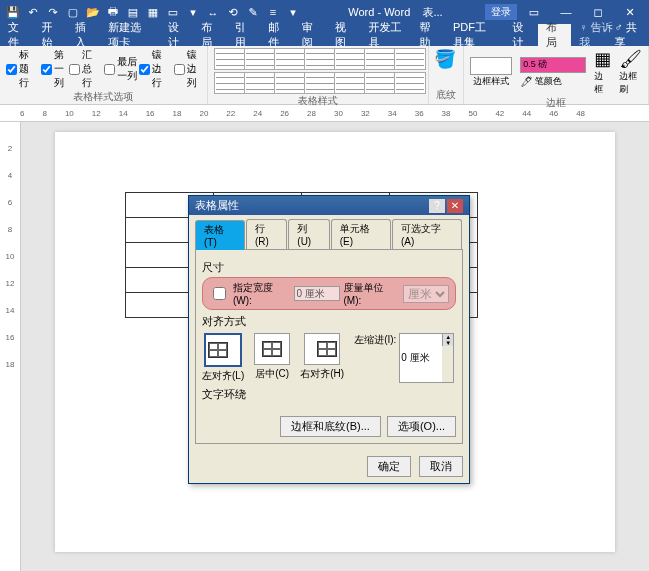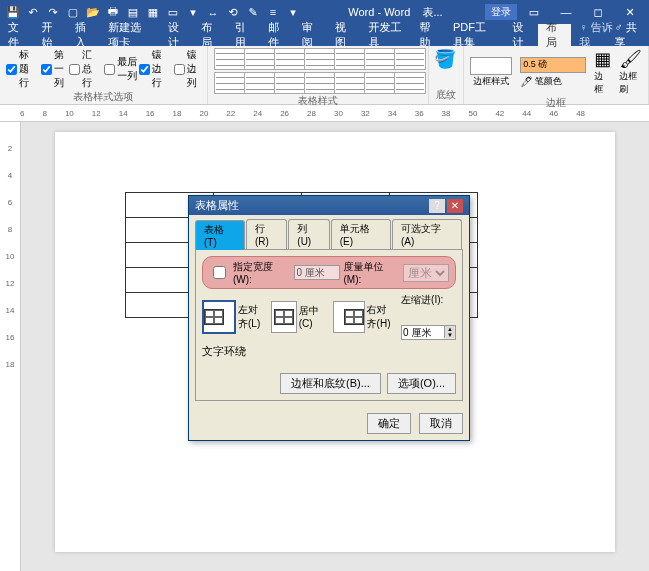--- a/index.html
+++ b/index.html
@@ -36,26 +36,26 @@
 .dlg-help{width:16px;height:14px;background:#ddd;display:flex;align-items:center;justify-content:center;font-size:10px;margin-left:auto}
 .tabstrip{display:flex;padding:4px 6px 0;gap:0}
 .tab{border:1px solid #999;border-bottom:none;padding:2px 8px;background:#ece9d8;font-size:10px;border-radius:3px 3px 0 0;margin-right:1px}
 .tab.active{background:#0ea5e9;position:relative;top:1px}
 .tab-body{border:1px solid #999;margin:0 6px 6px;background:#ece9d8;padding:6px}
 .fieldset-label{font-size:11px;margin:4px 0 2px}
 .size-row{background:#e8a9a9;border:1px solid #c77;border-radius:10px;padding:3px 6px;display:flex;align-items:center;gap:4px;font-size:10px}
 .size-row input[type=text]{width:40px;font-size:10px;border:1px solid #999;background:#f5dcdc}
 .size-row select{font-size:12px;border:1px solid #999;background:#f5dcdc}
 .align-row{display:flex;gap:10px;margin-top:4px}
-.align-opt{display:flex;flex-direction:row;align-items:center;gap:2px;font-size:10px}
+.align-opt{display:flex;flex-direction:column;align-items:center;gap:2px;font-size:10px}
 .align-box{width:34px;height:30px;border:1px solid #999;background:#fff;display:flex;align-items:center;justify-content:center}
 .align-box.sel{border:2px solid #2b579a}
 .mini-table{width:18px;height:14px;border:1px solid #333;display:grid;grid-template-columns:1fr 1fr;grid-template-rows:1fr 1fr}
 .mini-table i{border:0.5px solid #666}
-.indent-box{display:flex;flex-direction:column;gap:18px;font-size:10px}
+.indent-box{display:flex;flex-direction:row;gap:3px;font-size:10px}
 .indent-box input{width:50px;font-size:10px}
 .btn{border:1px solid #999;background:#efefef;padding:2px 10px;font-size:11px}
 .dlg-footer{display:flex;justify-content:flex-end;gap:8px;padding:6px}
 .wrap-row{display:flex;gap:10px;margin-top:4px;align-items:flex-start}
 .spinner{display:inline-flex;border:1px solid #999}
 .spinner input{border:none;width:40px;font-size:10px;padding:1px}
 .spinner .sp-btns{display:flex;flex-direction:column}
 .spinner .sp-btns span{font-size:6px;line-height:6px;padding:0 2px;background:#ddd;border-left:1px solid #999}
 </style>
 </head>
@@ -229,21 +229,21 @@
     <div class="rg-label">底纹</div>
   </div>
   <div class="rg">
     <div class="rg-body" style="gap:8px">
       <div style="display:flex;flex-direction:column;align-items:center">
         <div style="width:40px;height:16px;border:1px solid #999;background:#fff"></div>
         <span style="font-size:9px">边框样式</span>
       </div>
       <div style="display:flex;flex-direction:column;gap:2px">
         <div style="display:flex;align-items:center;gap:2px">
-            <div style="width:60px;height:14px;border:1px solid #999;background:#fdba74;font-size:9px;padding:0 2px">0.5 磅</div>
+            <div style="width:60px;height:14px;border:1px solid #999;background:#ec4899;font-size:9px;padding:0 2px">0.5 磅</div>
           </div>
         <div style="display:flex;align-items:center;gap:2px">
             <span>🖊</span>
             <span style="font-size:9px">笔颜色</span>
           </div>
       </div>
       <div style="display:flex;flex-direction:column;align-items:center">
           <span style="font-size:18px">▦</span>
           <span style="font-size:9px">边框</span>
         </div>
@@ -339,27 +339,29 @@
     <span class="dlg-close">✕</span>
   </div>
   <div class="tabstrip" id="dlg-tabs">
       <div class="tab active">表格(T)</div>
       <div class="tab">行(R)</div>
       <div class="tab">列(U)</div>
       <div class="tab">单元格(E)</div>
       <div class="tab">可选文字(A)</div>
     </div>
   <div class="tab-body">
+    <div class="fieldset-label">尺寸</div>
     <div class="size-row">
       <input type="checkbox" style="">
       <span>指定宽度(W):</span>
       <input type="text" disabled="" value="0 厘米" style="">
       <span>度量单位(M):</span>
       <select disabled=""><option>厘米</option></select>
     </div>
+    <div class="fieldset-label">对齐方式</div>
     <div class="align-row">
       <div class="align-opt">
           <div class="align-box sel">
             <div class="mini-table" style="margin-right:10px">
               <i></i>
               <i></i>
               <i></i>
               <i></i>
             </div>
           </div>

